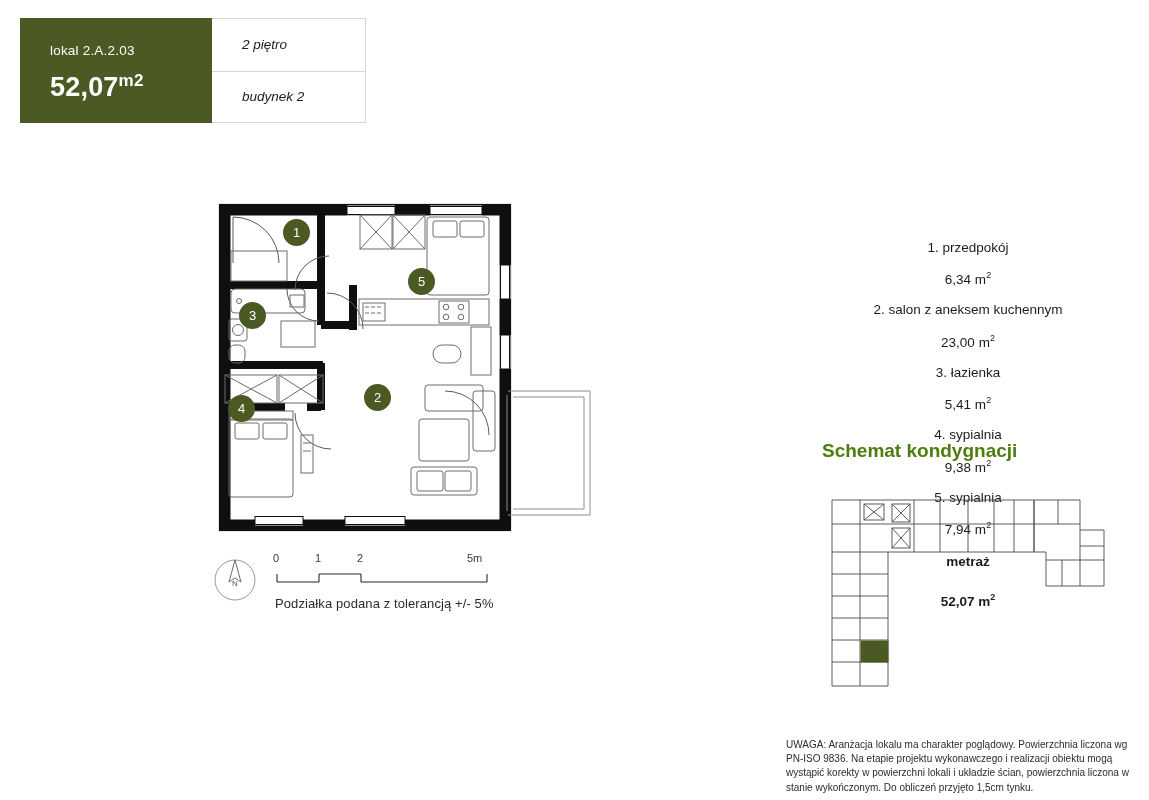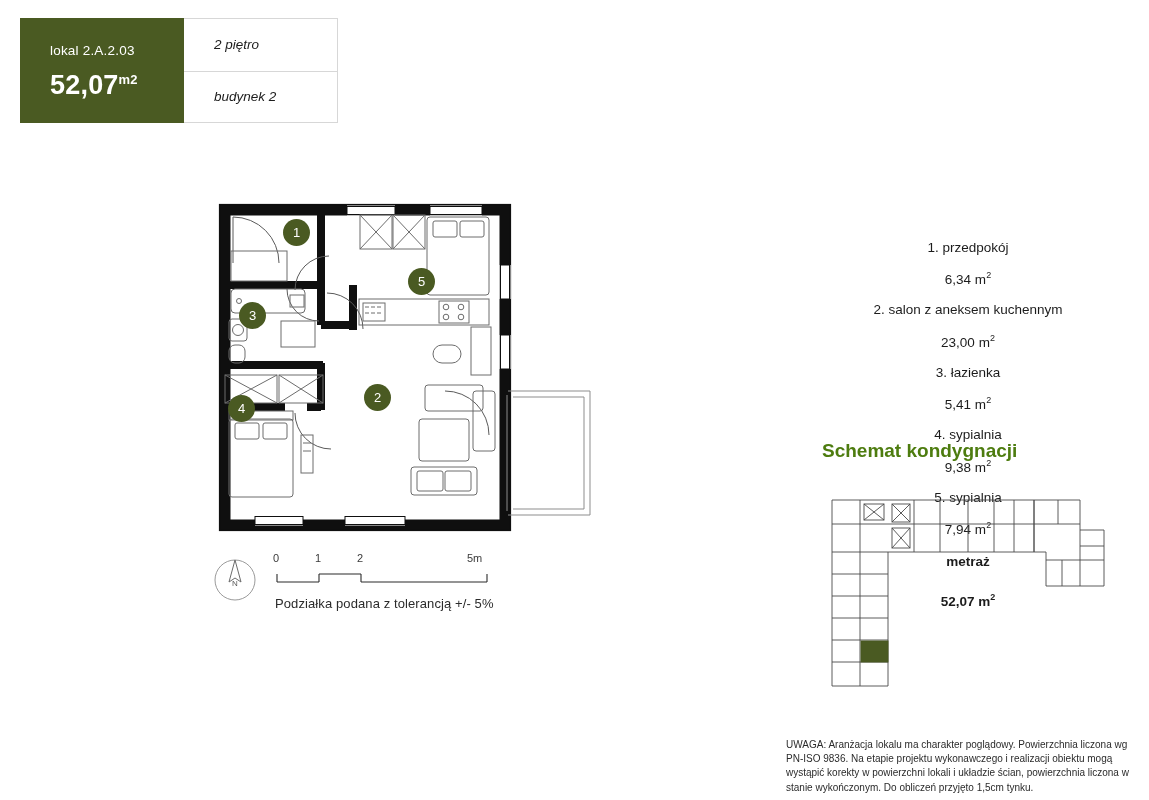--- a/index.html
+++ b/index.html
@@ -18,42 +18,42 @@
 
   
   .header-block {
     position: absolute;
     left: 20px;
     top: 18px;
     display: flex;
     align-items: stretch;
   }
   .badge {
-    width: 164px;
+    width: 192px;
     height: 105px;
     background: #4a5a22;
     color: #ffffff;
     box-sizing: border-box;
     padding: 26px 0 0 30px;
   }
   .badge-unit {
     font-size: 13.5px;
     letter-spacing: .2px;
     line-height: 1;
     font-weight: 400;
   }
   .badge-area {
     margin-top: 14px;
     font-size: 27px;
     font-weight: 700;
     line-height: 1;
     letter-spacing: .2px;
   }
   .badge-area sup {
-    font-size: 13px;
+    font-size: 17px;
     font-weight: 700;
     vertical-align: super;
     line-height: 1;
   }
   .meta {
     width: 154px;
     display: flex;
     flex-direction: column;
   }
   .meta-cell {

